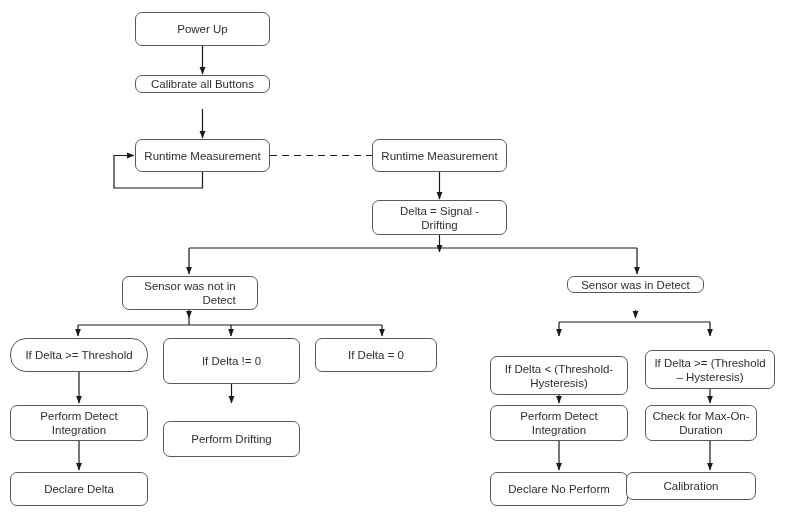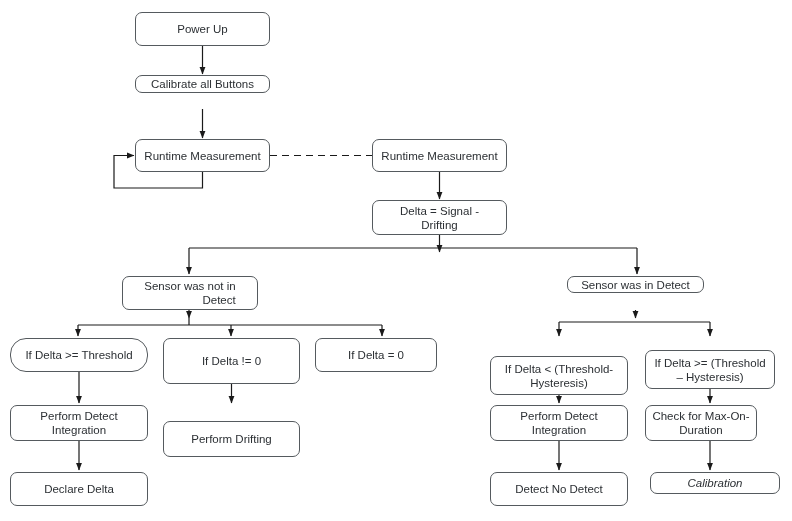--- a/index.html
+++ b/index.html
@@ -97,16 +97,16 @@
   <div class="node" style="left: 645px; top: 350px; width: 130px; height: 39px;">If Delta &gt;= (Threshold
 – Hysteresis)</div>
   <div class="node" style="left: 10px; top: 405px; width: 138px; height: 36px;">Perform Detect
 Integration</div>
   <div class="node" style="left: 163px; top: 405px; width: 137px; height: 36px; margin-top: 16px;">Perform Drifting</div>
   <div class="node" style="left: 490px; top: 405px; width: 138px; height: 36px;">Perform Detect
 Integration</div>
   <div class="node" style="left: 645px; top: 405px; width: 112px; height: 36px;">Check for Max-On-
 Duration</div>
   <div class="node" style="left: 10px; top: 472px; width: 138px; height: 34px;">Declare Delta</div>
-  <div class="node" style="left: 490px; top: 472px; width: 138px; height: 34px;">Detect No Detect</div>
-  <div class="node" style="left: 650px; top: 472px; width: 130px; height: 22px; font-style: italic;">Calibration</div>
+  <div class="node" style="left: 490px; top: 472px; width: 138px; height: 34px;">Declare No Perform</div>
+  <div class="node" style="left: 626px; top: 472px; width: 130px; height: 28px;">Calibration</div>
 
 </div>
 
 </body></html>

